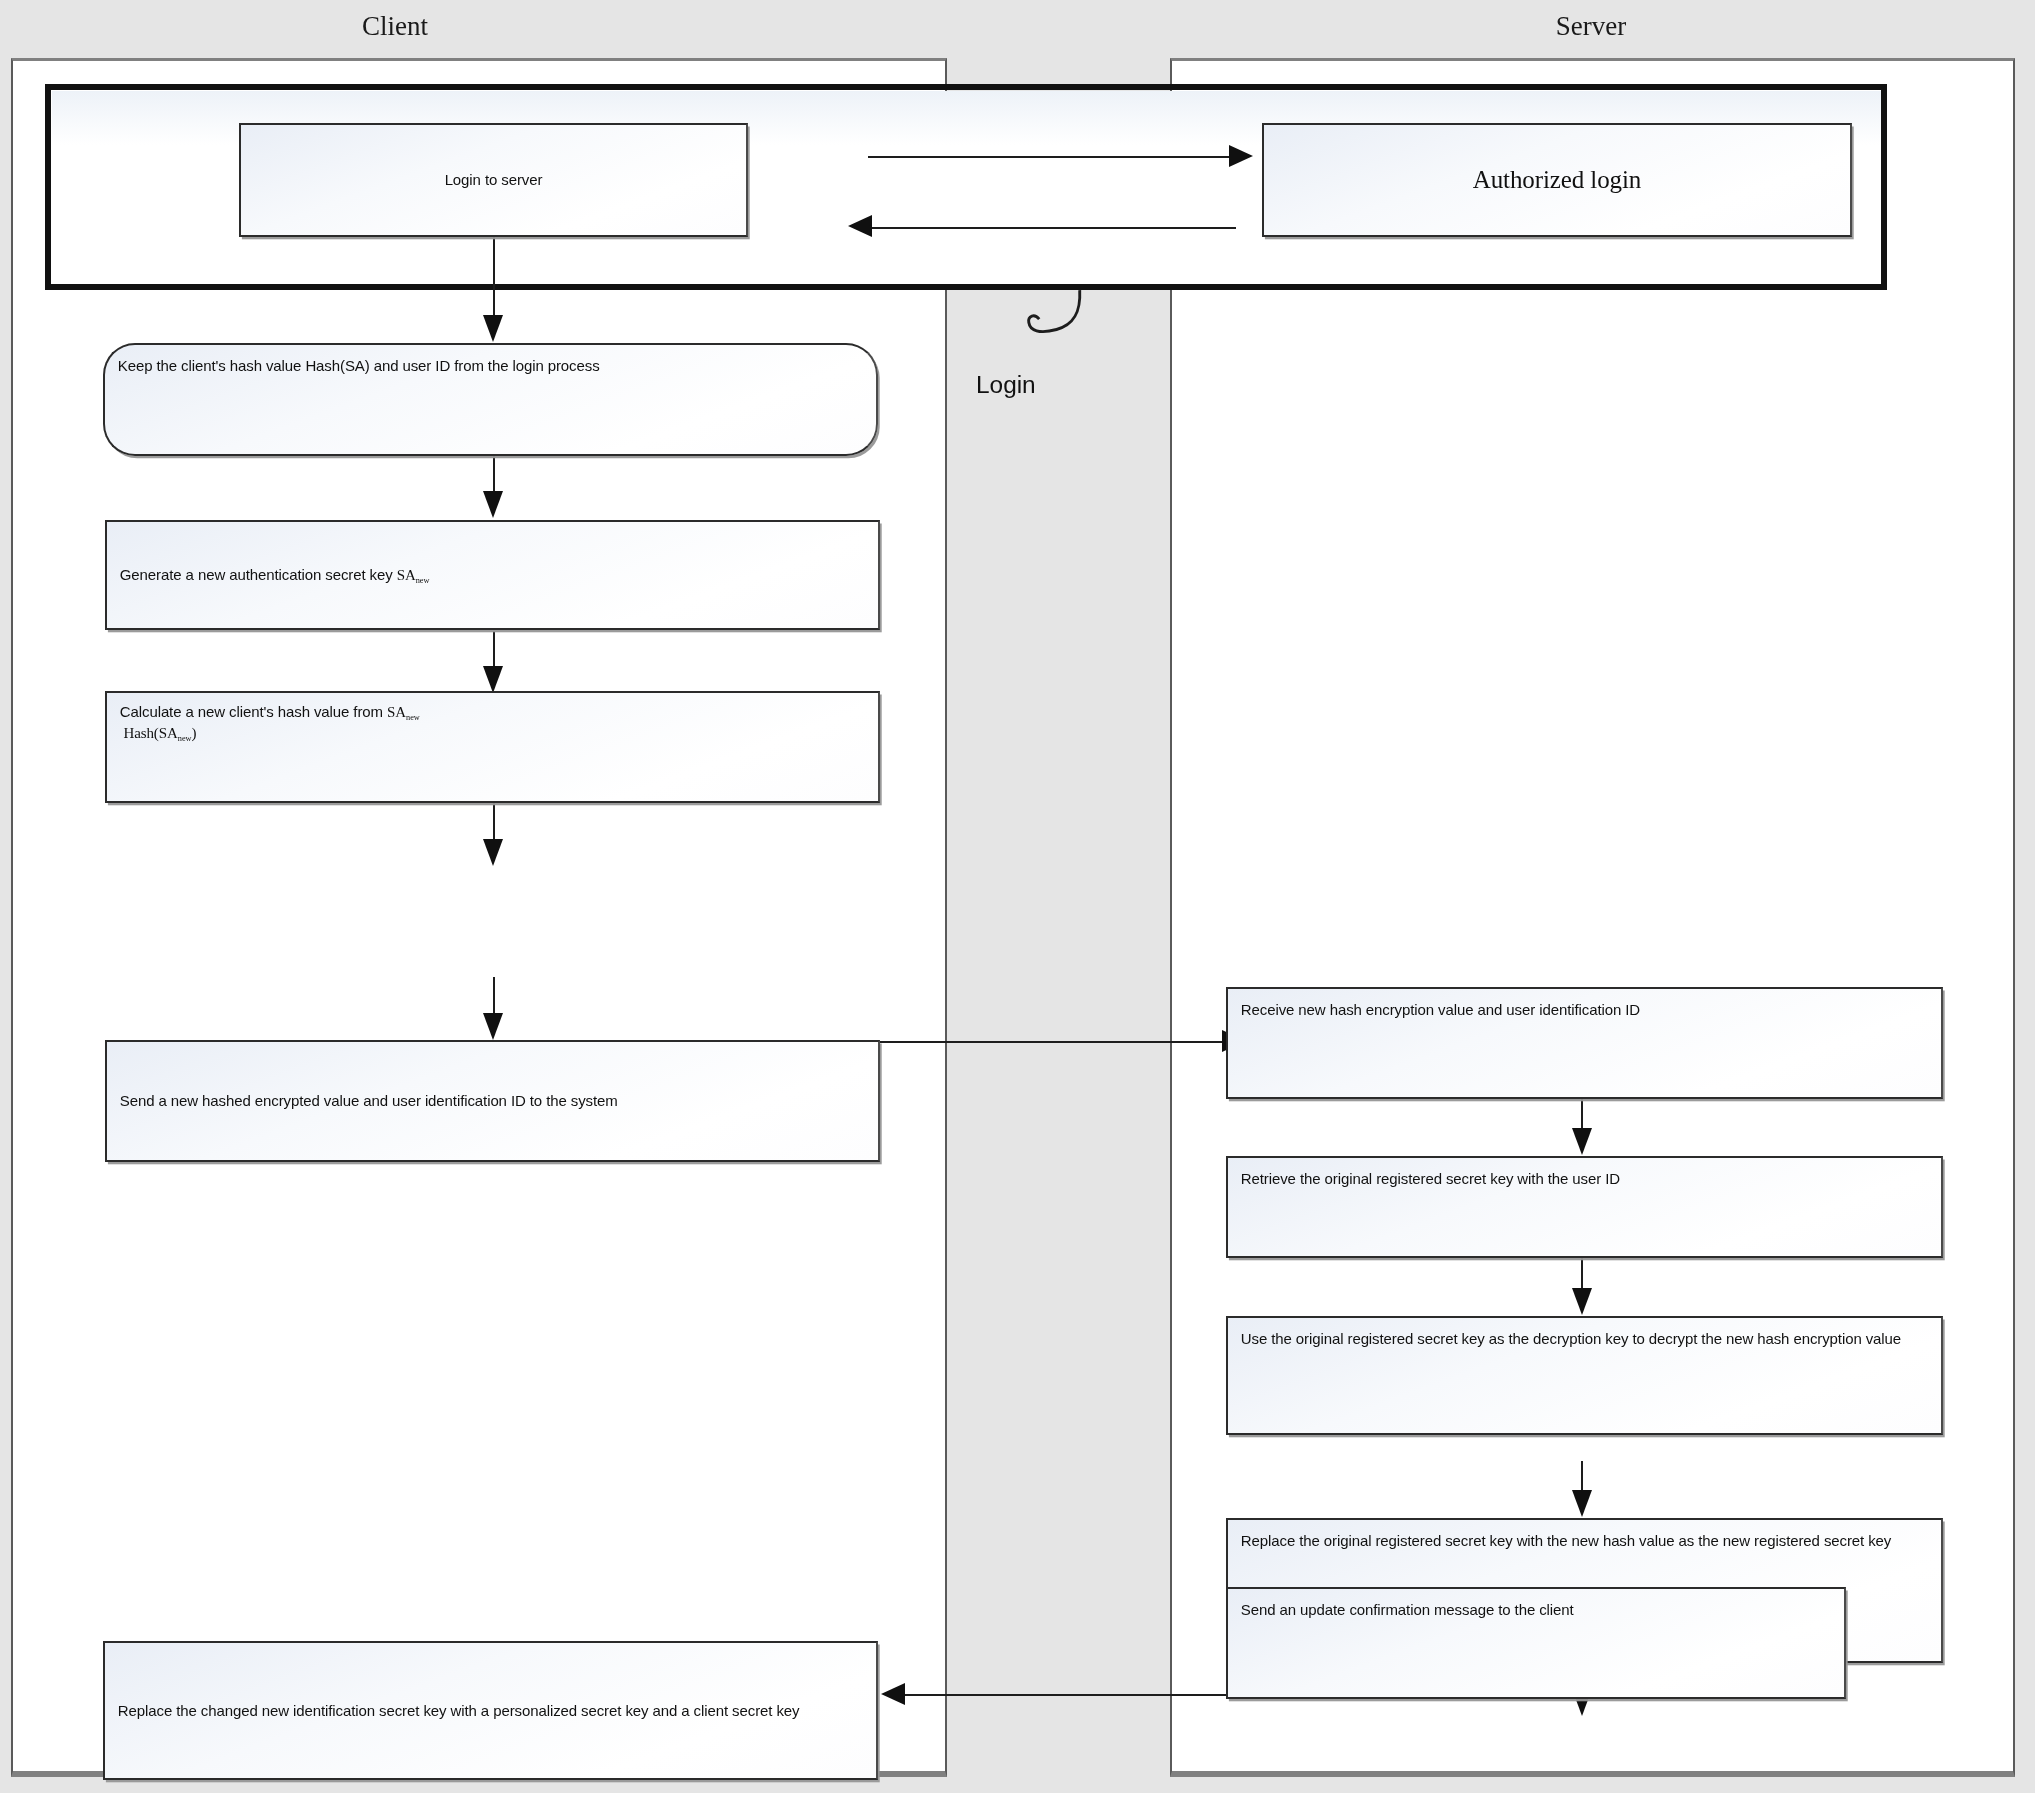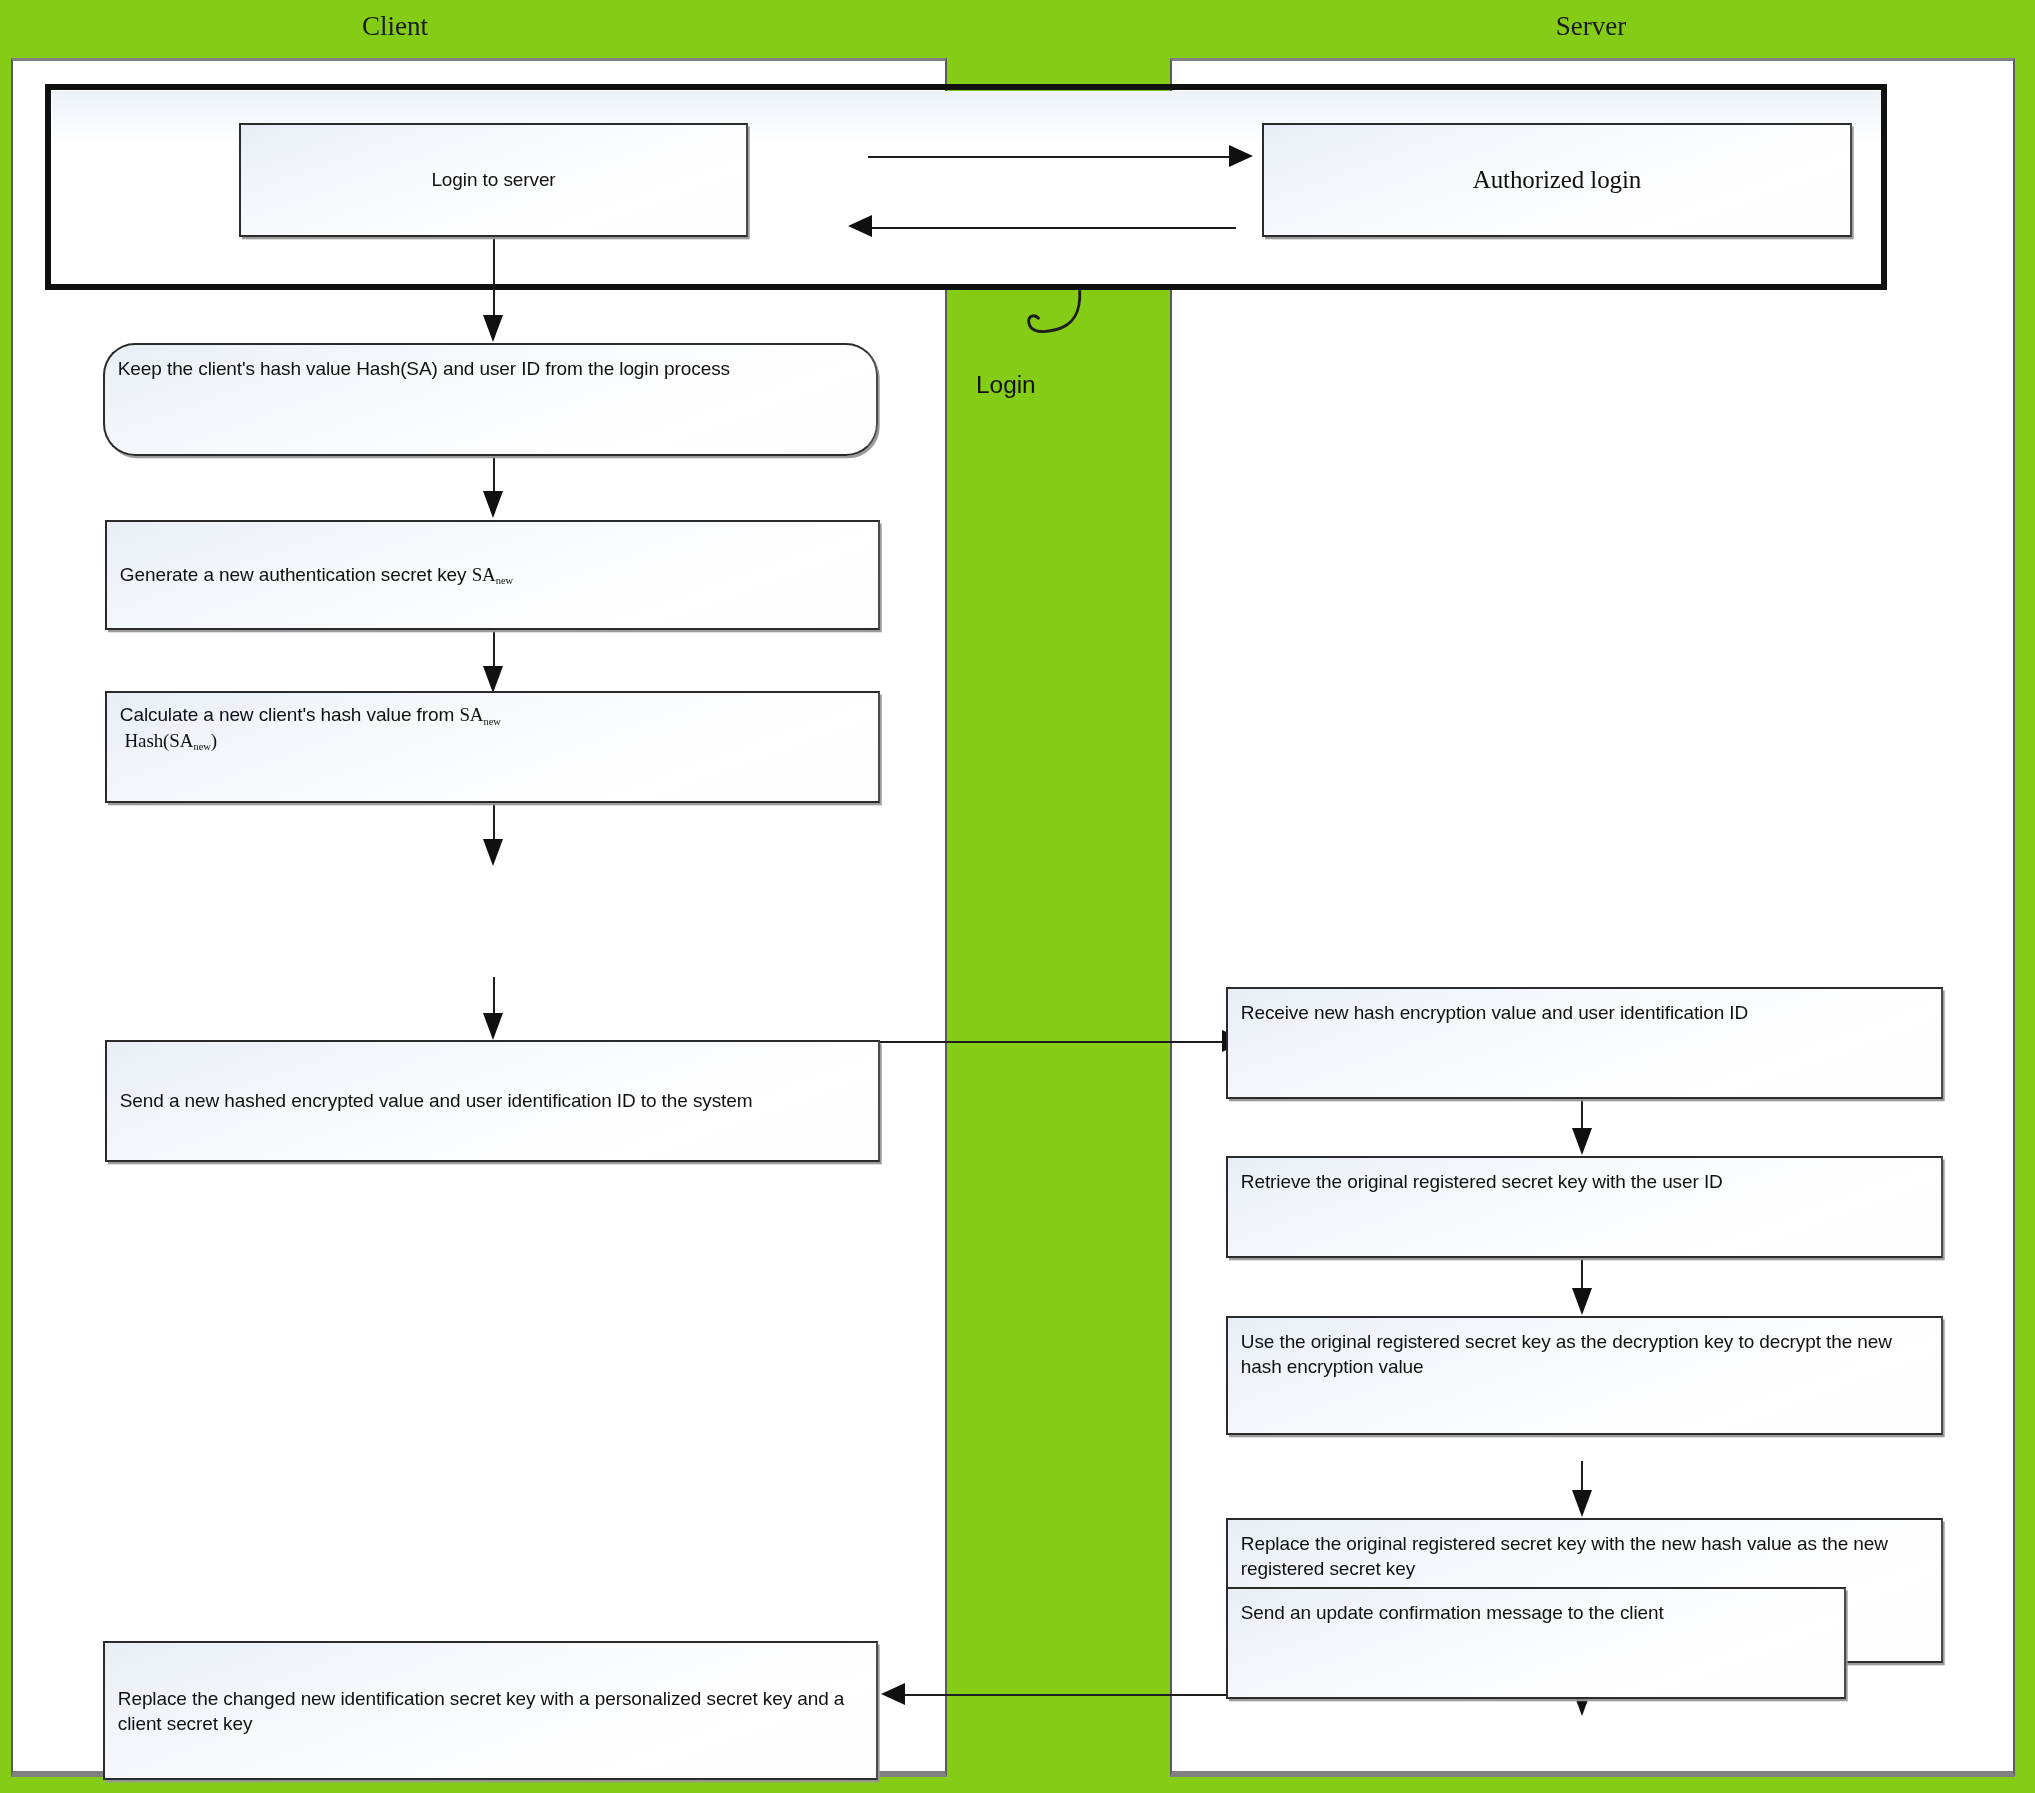--- a/index.html
+++ b/index.html
@@ -1,21 +1,21 @@
 <!DOCTYPE html>
 <html style="font-size:9.3px"><head>
 <meta charset="utf-8">
 <title>Client-Server Key Update Flowchart</title>
 <style>
   html,body{margin:0;padding:0;background:#ffffff;}
   #root{
     position:relative;
     width:2035px;
     height:1794px;
-    background:#84cc16;
+    background:#e5e5e5;
     font-family:"Liberation Sans", sans-serif;
     overflow:hidden;
   }
 
   
   .lane-title{
     position:absolute;
     text-align:center;
     font-size:27px;
     color:#1a1a1a;
@@ -57,21 +57,21 @@
     border-right:2.3px solid #4a4a4a;
     border-bottom:2.3px solid #2b2b2b;
     box-shadow:2.3px 2.9px 0 -0.6px rgba(150,150,150,0.95);
     z-index:4;
   }
   .pbox .txt{
     position:absolute;
     left:12.8px;
     right:8.1px;
     top:10.5px;
-    font-size:19px;
+    font-size:15px;
     line-height:1.33;
     color:#111111;
     letter-spacing:-0.1px;
   }
   .pbox.center .txt{
     left:0; right:0;
     text-align:center;
     top:50%;
     transform:translateY(-50%);
   }

